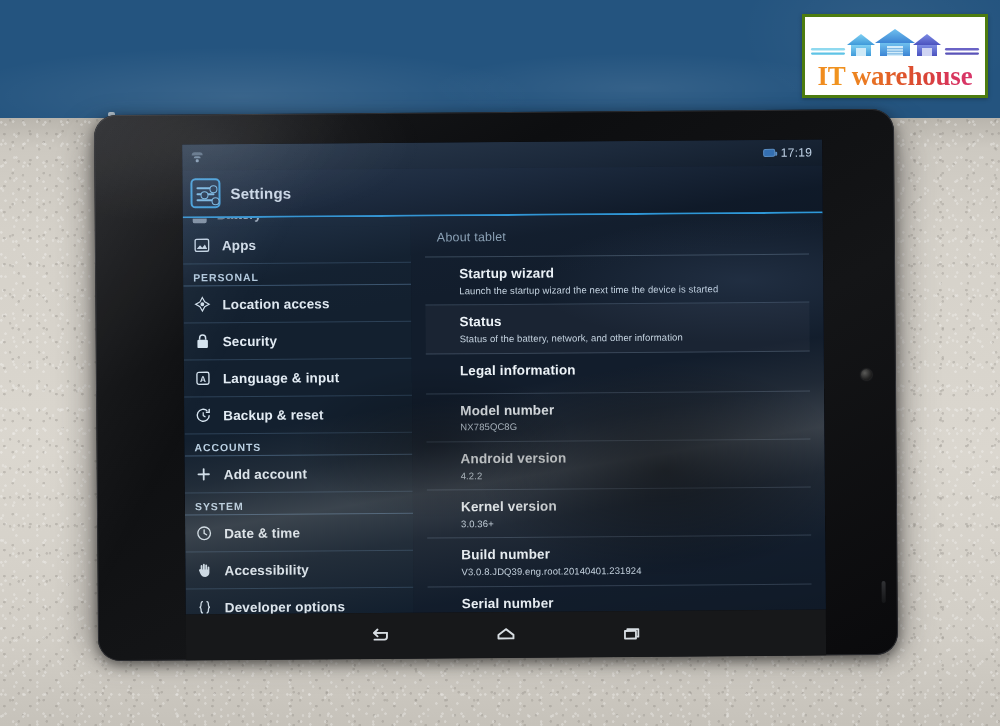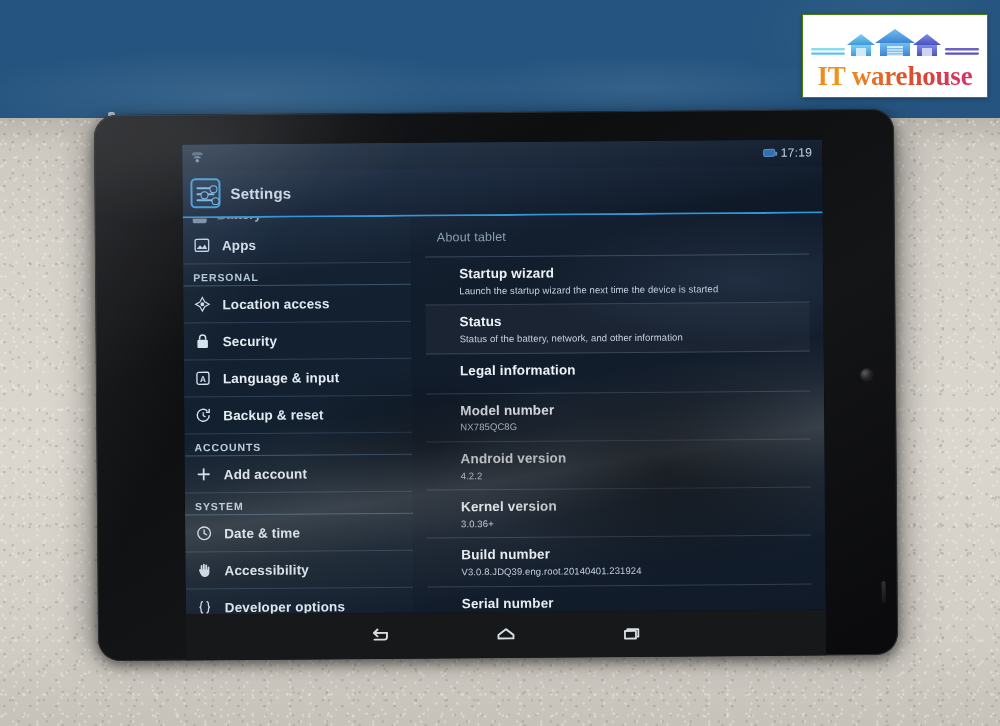--- a/index.html
+++ b/index.html
@@ -364,21 +364,21 @@
   .nav-btn svg { width:100%; height:100%; display:block; }
 
   
   #logo {
     position: absolute;
     right: 12px;
     top: 14px;
     width: 186px;
     height: 84px;
     background: #ffffff;
-    border: 1px solid #4d7c0f;
+    border: 3px solid #4d7c0f;
     box-shadow: 0 1px 4px rgba(0,0,0,.30);
     z-index: 60;
     display: flex;
     flex-direction: column;
     align-items: center;
     justify-content: center;
     padding: 4px 0 2px;
   }
   .logo-houses {
     width: 172px; height: 38px;

